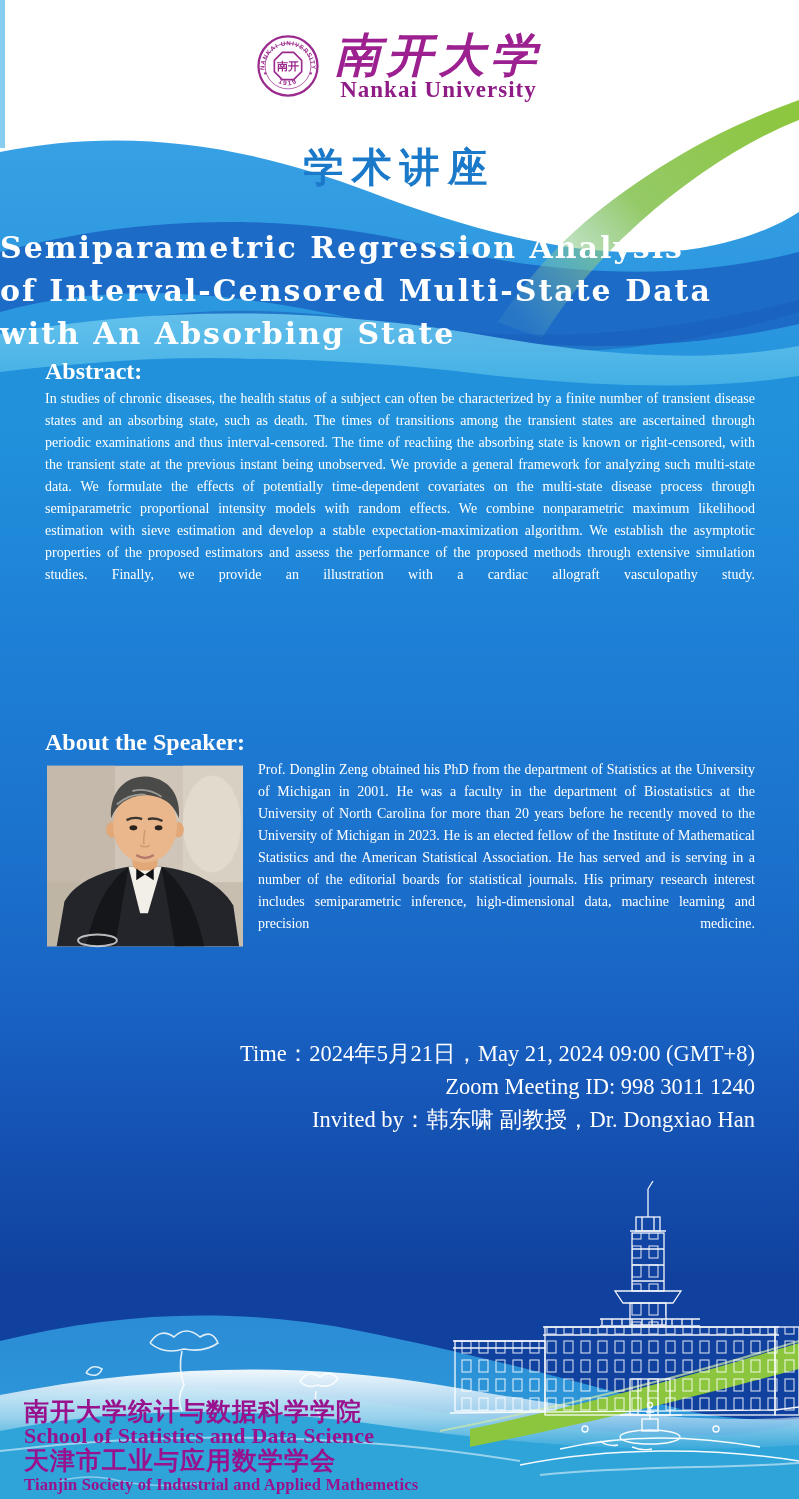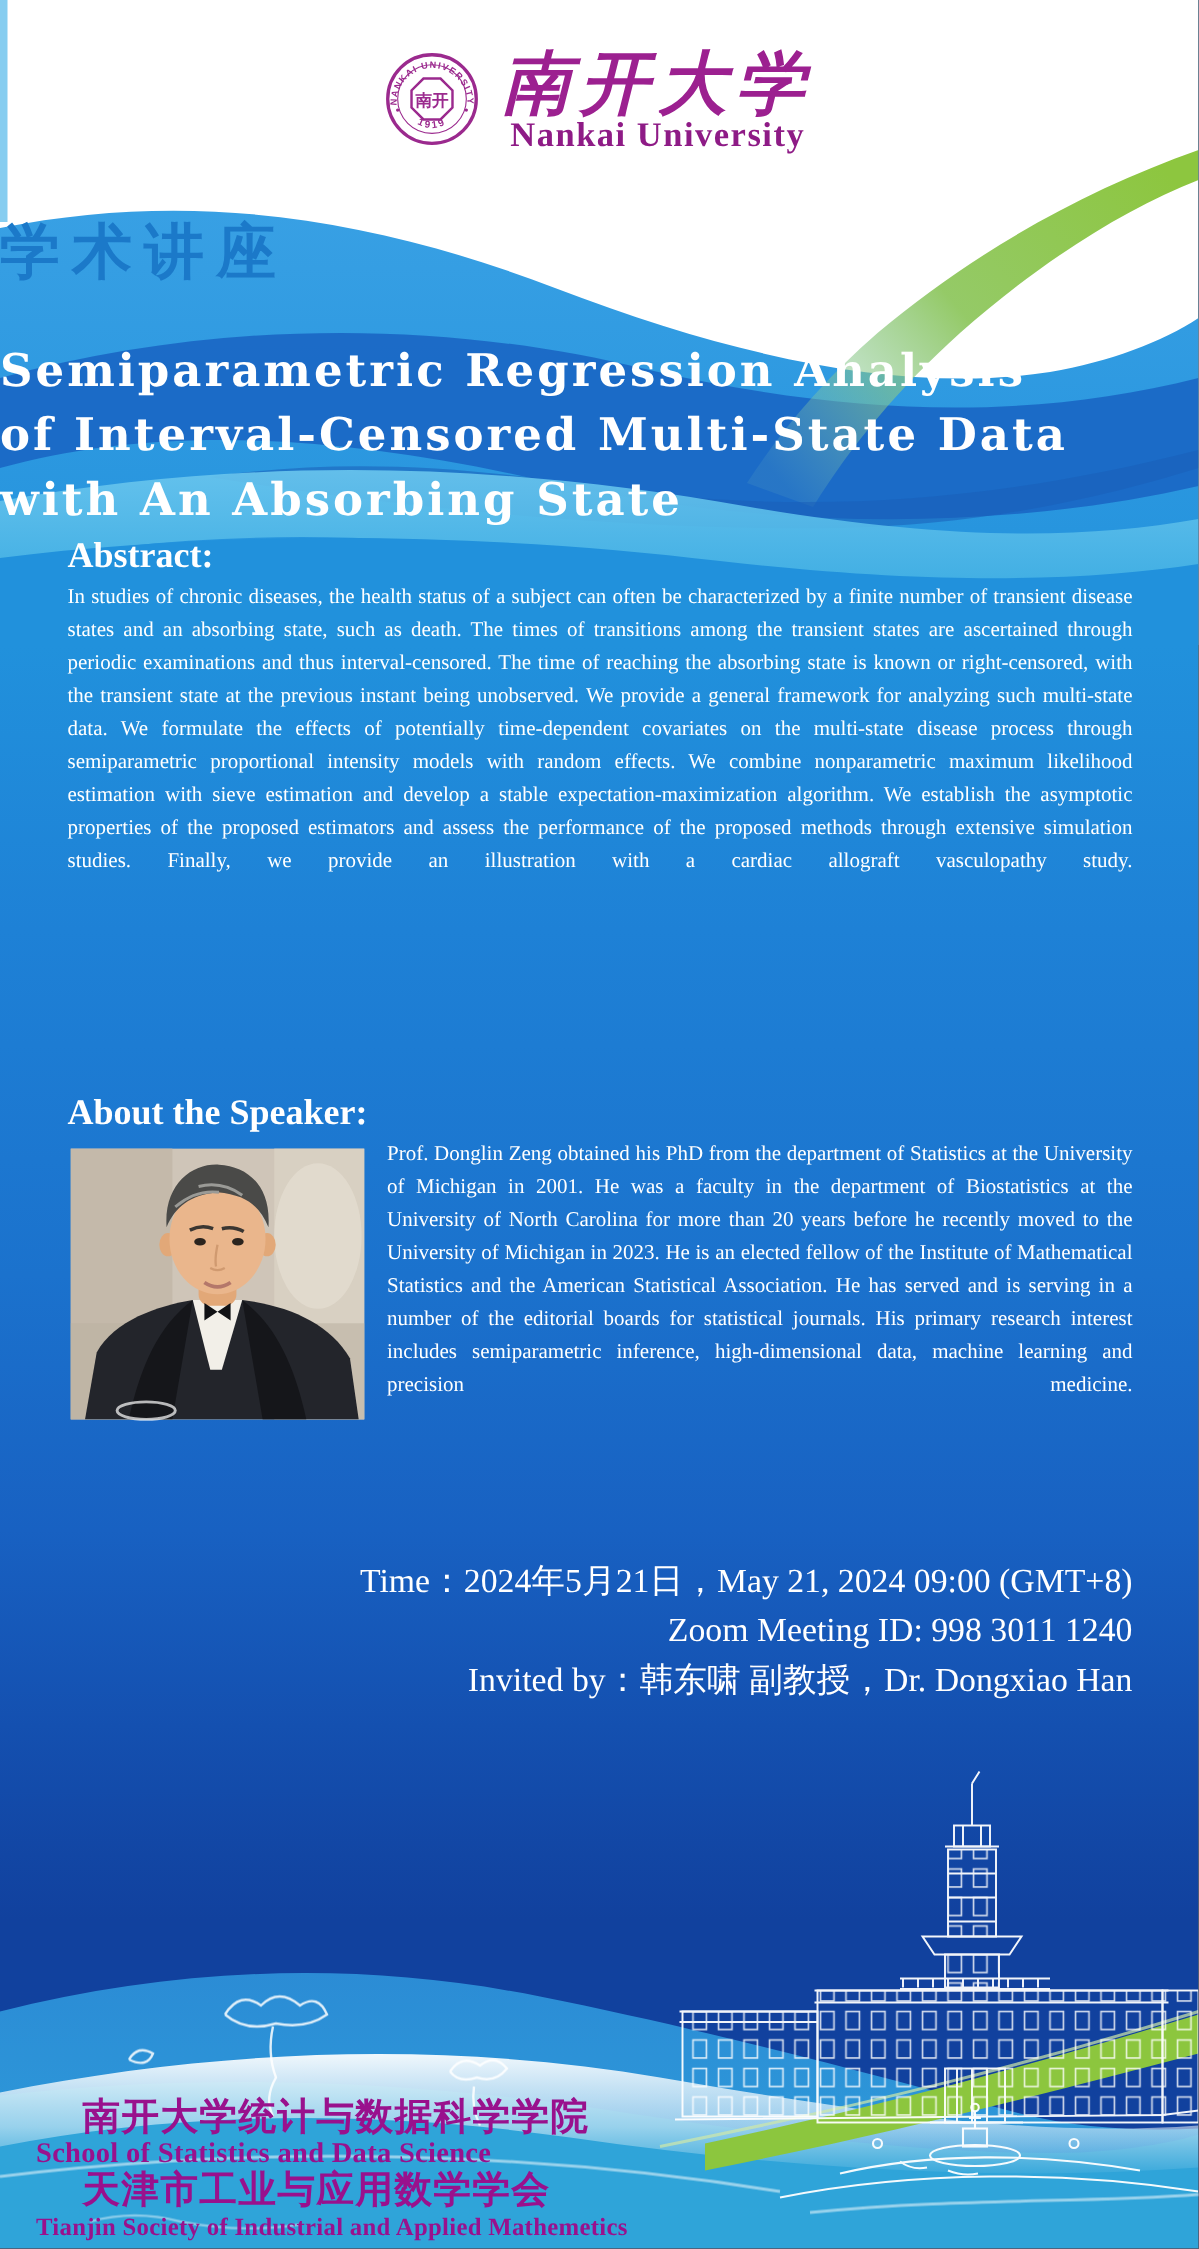--- a/index.html
+++ b/index.html
@@ -15,43 +15,43 @@
   #footerBg{bottom:0;z-index:1;}
   .layer{position:absolute;z-index:2;}
 
   .logo-row{top:30px;left:0;right:0;display:flex;justify-content:center;align-items:center;gap:16px;}
   .brand-text{text-align:center;}
   .brand-cn{font-family:"DejaVu Serif",serif;font-style:italic;font-weight:700;
     font-size:46px;line-height:50px;color:#9c2090;letter-spacing:6px;}
   .brand-en{font-family:"Liberation Serif",serif;font-weight:700;font-size:23px;
     line-height:24px;color:#8e1b86;letter-spacing:1px;margin-top:-2px;}
 
-  .lecture-type{top:140px;left:0;right:0;
+  .lecture-type{top:140px;left:0;right:0;text-align:center;
     font-family:"Liberation Sans",sans-serif;font-weight:800;font-size:40px;
     color:#1b79c9;letter-spacing:8px;}
 
   .title-block{top:226px;left:0;right:0;color:#fff;
     font-family:"DejaVu Serif",serif;font-weight:700;font-size:30px;
     line-height:43px;letter-spacing:2px;}
 
   .section{left:45px;width:710px;color:#fff;}
   .sec-heading{font-weight:700;font-size:24px;line-height:27px;margin:0 0 3px 0;}
   .body-text{margin:0;font-size:14px;line-height:22px;
     text-align:justify;text-align-last:justify;font-family:Liberation Serif, serif;}
   #abstract{top:358px;}
   #speaker{top:729px;}
   .speaker-photo{float:left;width:196px;height:184px;margin:5px 15px 3px 2px;}
   .speaker-photo svg{display:block;width:100%;height:100%;}
 
   .details{top:1038px;left:45px;width:710px;color:#fff;font-size:22.5px;line-height:31px;}
   .details div{margin-bottom:2px;text-align:right;}
 
   .footer-orgs{left:24px;top:1397px;z-index:3;color:#99118d;}
-  .org-cn{font-weight:700;font-size:25px;line-height:29px;letter-spacing:1px;margin-left:31px;}
-  .org-en{font-weight:700;font-size:19px;line-height:20px;letter-spacing:0.2px;}
+  .org-cn{font-weight:700;font-size:25px;line-height:29px;letter-spacing:1px;}
+  .org-en{font-weight:700;font-size:22px;line-height:20px;letter-spacing:0.2px;}
   .org-en2{font-size:16.5px;line-height:19px;}
 </style>
 </head>
 <body>
 
 <div class="poster">
 
   <svg id="headerBg" class="bg" width="799" height="430" viewBox="0 0 799 430">
     <defs>
       <linearGradient id="gMain" x1="0" y1="0" x2="0" y2="1">

